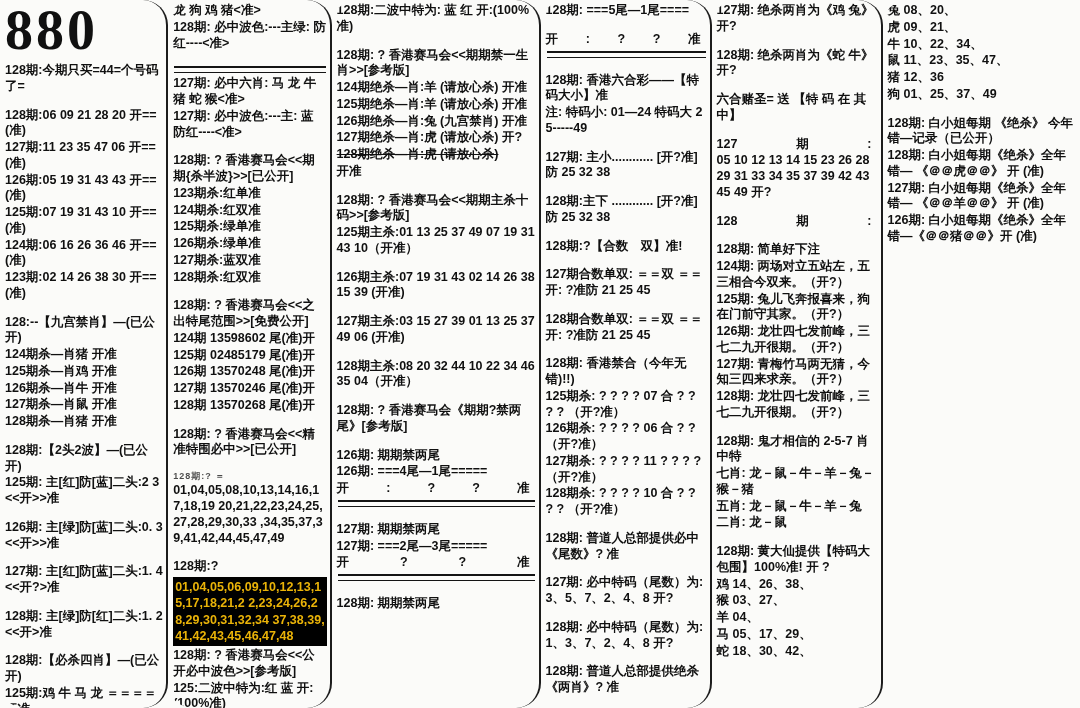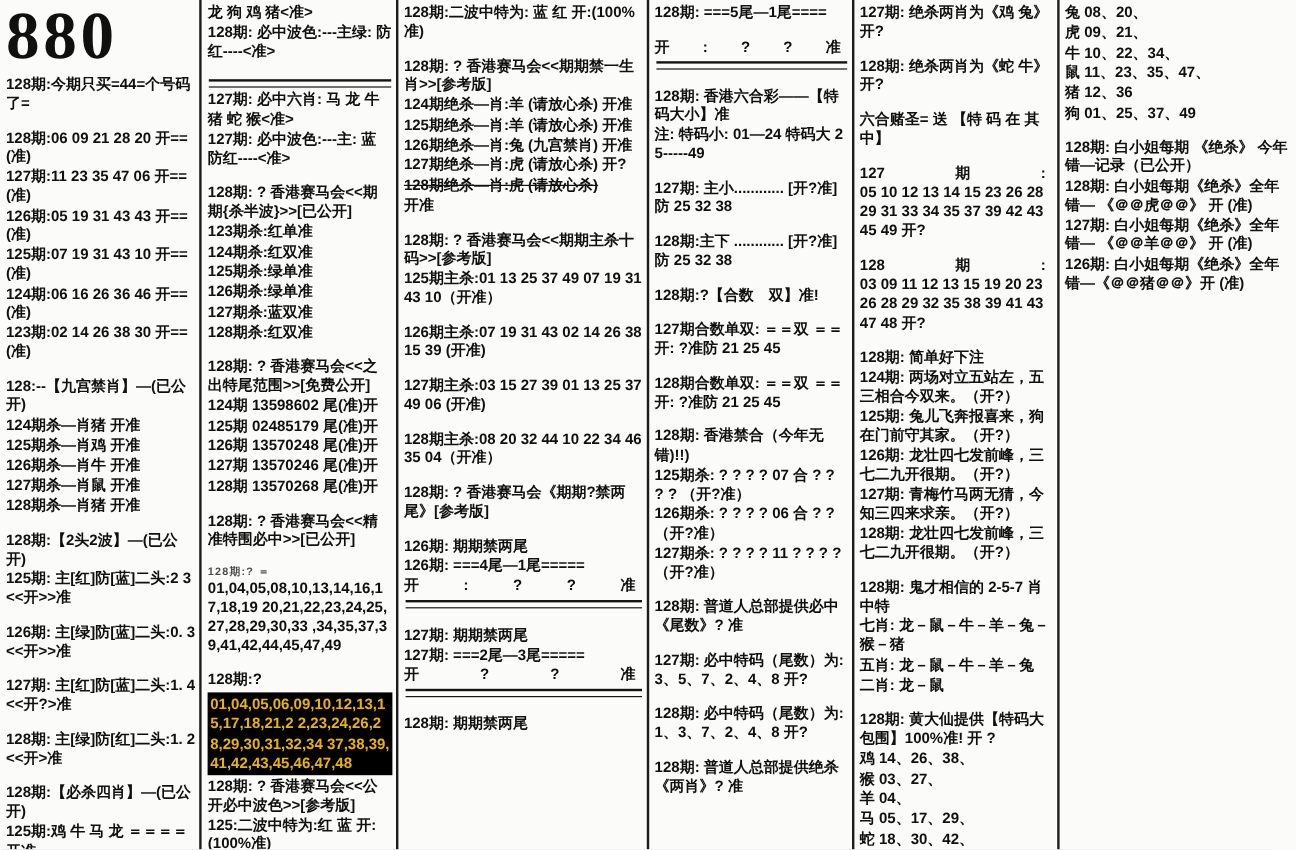--- a/index.html
+++ b/index.html
@@ -3,21 +3,21 @@
 <meta charset="utf-8">
 <style>
   html,body{margin:0;padding:0;background:#e8e8e6;}
   .sheet{
     width:1080px;height:708px;
     background:#fbfbf9;color:#101010;
     display:flex;overflow:hidden;box-sizing:border-box;
     font-family:"Liberation Sans","DejaVu Sans",sans-serif;
     font-weight:700;
   }
-  .col{box-sizing:border-box;padding:2px 3px 2px 5px;overflow:hidden;border-right:2px solid #1c1c1c;}
+  .col{box-sizing:border-box;padding:2px 3px 2px 5px;overflow:hidden;border-right:2px solid #1c1c1c;border-radius:25px;}
   .col:last-child{border-right:none;}
   .c1{width:177px;}.c2{width:172px;}.c3{width:220px;}.c4{width:180px;}.c5{width:180px;}.c6{width:208px;}
   .big{
     font-family:"Liberation Serif","DejaVu Serif",serif;
     font-size:56px;line-height:1.02;font-weight:800;letter-spacing:3px;margin:0 0 4px 0;
   }
   .line{font-size:12.5px;line-height:1.26;margin:1px 0;word-break:break-all;}
   .strike{text-decoration:line-through;}
   .noise{font-size:9px;opacity:.75;letter-spacing:1px;}
   .inv{background:#000;color:#eab308;font-size:12.5px;line-height:1.3;padding:2px 2px;margin:2px 0;word-break:break-all;}
@@ -160,20 +160,21 @@
       <div class="line">128期:?【合数　双】准!</div>
       <div class="gapblk"></div>
       <div class="line">127期合数单双: ＝＝双 ＝＝ 开: ?准防 21 25 45</div>
       <div class="gapblk"></div>
       <div class="line">128期合数单双: ＝＝双 ＝＝ 开: ?准防 21 25 45</div>
       <div class="gapblk"></div>
       <div class="line">128期: 香港禁合（今年无错)!!)</div>
       <div class="line">125期杀: ? ? ? ? 07 合 ? ? ? ? （开?准）</div>
       <div class="line">126期杀: ? ? ? ? 06 合 ? ? （开?准）</div>
       <div class="line">127期杀: ? ? ? ? 11 ? ? ? ? （开?准）</div>
+      <div class="line">128期杀: ? ? ? ? 10 合 ? ? ? ? （开?准）</div>
       <div class="gapblk"></div>
       <div class="line">128期: 普道人总部提供必中《尾数》? 准</div>
       <div class="gapblk"></div>
       <div class="line">127期: 必中特码（尾数）为: 3、5、7、2、4、8 开?</div>
       <div class="gapblk"></div>
       <div class="line">128期: 必中特码（尾数）为: 1、3、7、2、4、8 开?</div>
       <div class="gapblk"></div>
       <div class="line">128期: 普道人总部提供绝杀《两肖》? 准</div>
     </div>
   <div class="col c5">
@@ -188,21 +189,20 @@
         <span>期</span>
         <span>:</span>
       </div>
       <div class="line">05 10 12 13 14 15 23 26 28 29 31 33 34 35 37 39 42 43 45 49  开?</div>
       <div class="gapblk"></div>
       <div class="line spread">
         <span>128</span>
         <span>期</span>
         <span>:</span>
       </div>
-      <div class="line">03 09 11 12 13 15 19 20 23 26 28 29 32 35 38 39 41 43 47 48  开?</div>
       <div class="gapblk"></div>
       <div class="line">128期: 简单好下注</div>
       <div class="line">124期: 两场对立五站左，五三相合今双来。（开?）</div>
       <div class="line">125期: 兔儿飞奔报喜来，狗在门前守其家。（开?）</div>
       <div class="line">126期: 龙壮四七发前峰，三七二九开很期。（开?）</div>
       <div class="line">127期: 青梅竹马两无猜，今知三四来求亲。（开?）</div>
       <div class="line">128期: 龙壮四七发前峰，三七二九开很期。（开?）</div>
       <div class="gapblk"></div>
       <div class="line">128期: 鬼才相信的 2-5-7 肖中特</div>
       <div class="line">七肖: 龙－鼠－牛－羊－兔－猴－猪</div>

